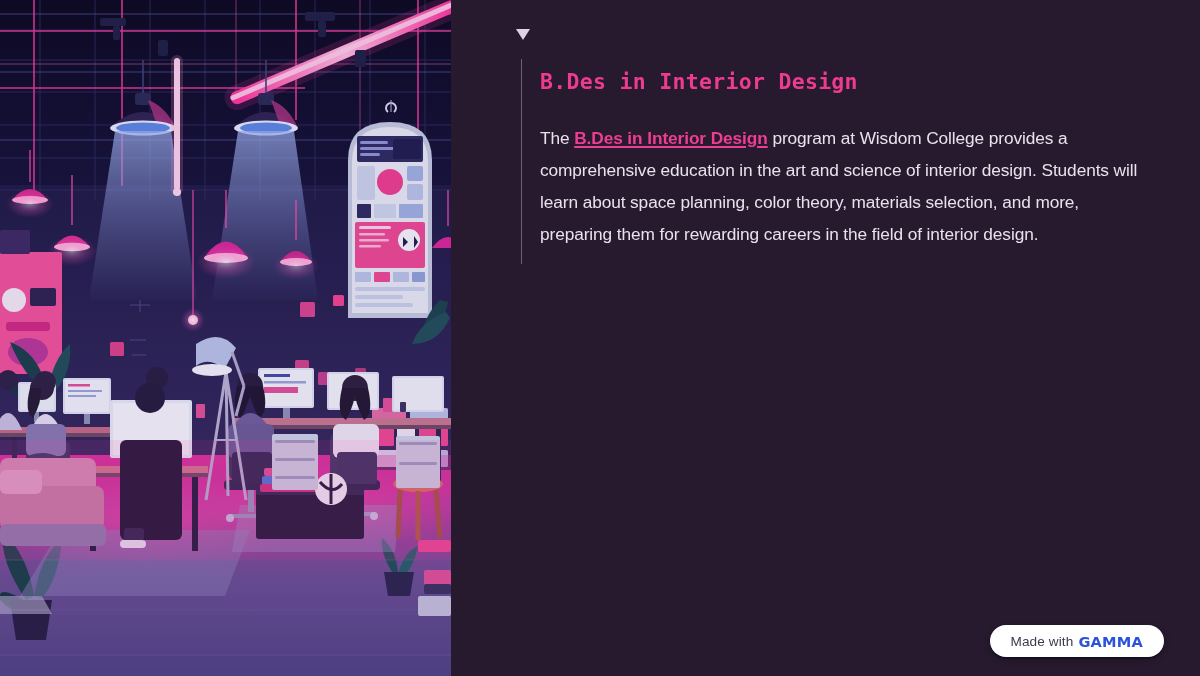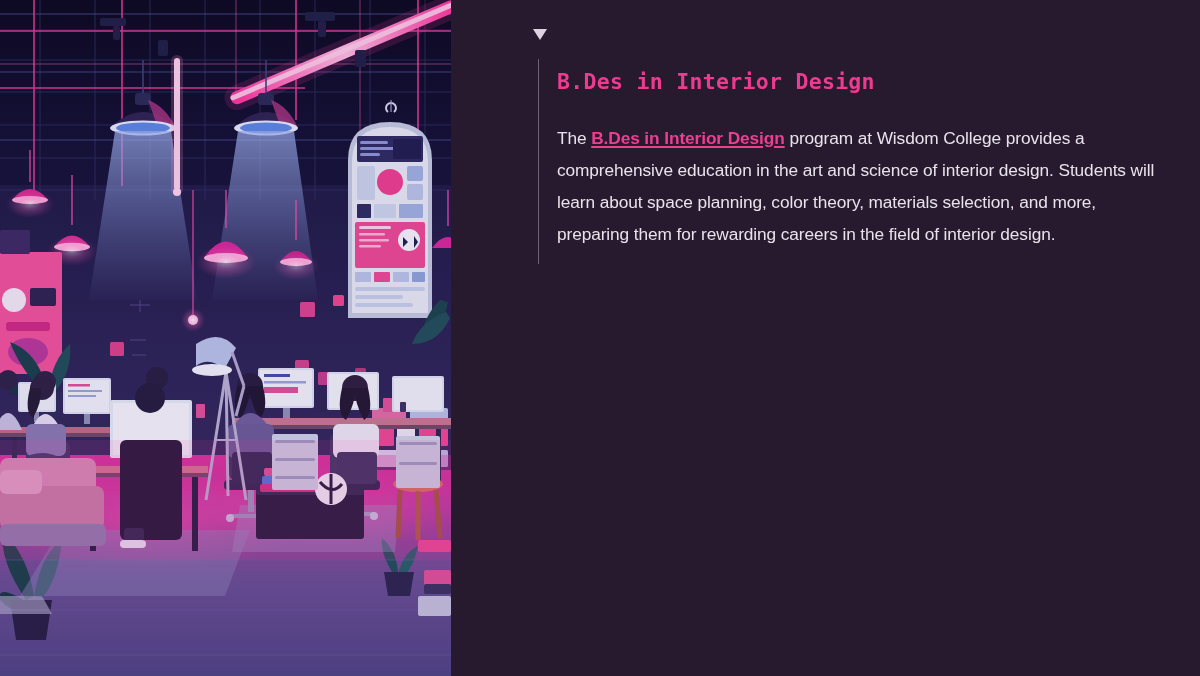--- a/index.html
+++ b/index.html
@@ -22,21 +22,20 @@
     flex:0 0 451px;
   }
   .art-svg { position:absolute; inset:0; width:451px; height:676px; display:block; }
 
   
   .content-panel {
     position:relative;
     flex:1 1 auto;
     background:#271a2e;
     height:676px;
-    margin-left:17px;
   }
 
   
   .toggle-tri {
     position:absolute;
     left:65px; top:29px;
     width:0; height:0;
     border-left:7px solid transparent;
     border-right:7px solid transparent;
     border-top:11px solid #ddd2e2;
@@ -552,15 +551,19 @@
     <div class="text-block">
 
       <div class="heading">B.Des in Interior Design</div>
 
       <p class="body-copy">
         <span>The </span><a class="prog-link" href="#">B.Des in Interior Design</a><span> program at Wisdom College provides a comprehensive education in the art and science of interior design. Students will learn about space planning, color theory, materials selection, and more, preparing them for rewarding careers in the field of interior design.</span>
       </p>
 
     </div>
 
+    <div class="gamma-badge">
+      <span class="made-with">Made with</span>
+      <span class="gamma-word">GAMMA</span>
+    </div>
 
   </div>
 </div>
 
 </body></html>

